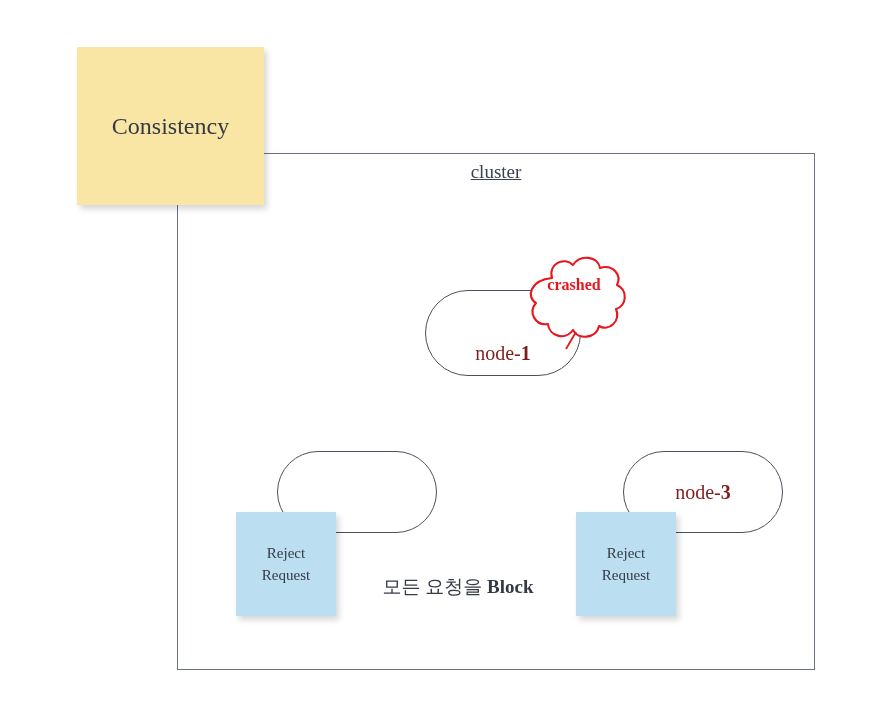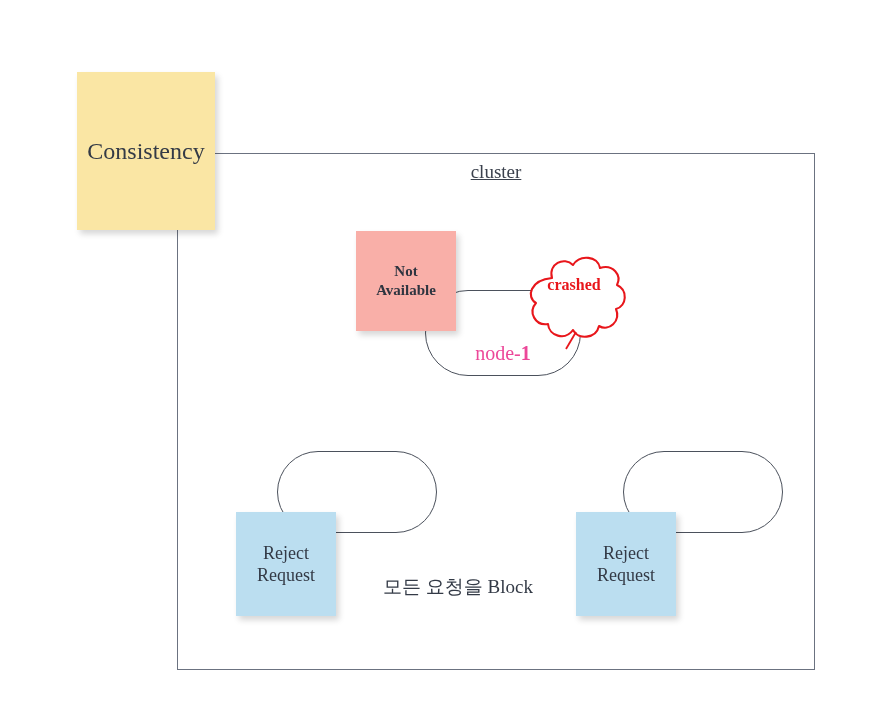--- a/index.html
+++ b/index.html
@@ -51,21 +51,21 @@
     z-index: 4;
   }
   .stadium-label {
     position: absolute;
     left: 0;
     right: 0;
     top: 50%;
     transform: translateY(-50%);
     text-align: center;
     font-size: 20px;
-    color: #ec4899;
+    color: #7f1d1d;
     z-index: 5;
   }
   .stadium-label b { font-weight: bold; }
 
   #node1-shape { left: 425px; top: 290px; width: 156px; height: 86px; }
   #node1-label { left: 425px; top: 290px; width: 156px; height: 86px;
                  z-index: 9; pointer-events: none; }
   #node1-label .stadium-label { transform: translateY(calc(-50% + 20px)); }
 
   #node2-shape { left: 277px; top: 451px; width: 160px; height: 82px; }
@@ -82,22 +82,22 @@
     display: flex;
     align-items: center;
     justify-content: center;
     text-align: center;
     box-shadow: 3px 4px 6px rgba(0,0,0,0.16);
     z-index: 7;
   }
 
   #consistency-note {
     left: 77px;
-    top: 72px;
-    width: 138px;
+    top: 47px;
+    width: 187px;
     height: 158px;
     background: #FAE6A4;
     font-size: 24px;
     color: #333a46;
     z-index: 10;
   }
 
   #not-available-note {
     left: 356px;
     top: 231px;
@@ -108,21 +108,21 @@
     font-weight: bold;
     color: #2f3540;
     line-height: 19px;
     z-index: 8;
   }
 
   .reject-note {
     width: 100px;
     height: 104px;
     background: #BBDEF0;
-    font-size: 18px;
+    font-size: 15px;
     color: #333a46;
     line-height: 22px;
     z-index: 8;
   }
   #reject-note-2 { left: 236px; top: 512px; }
   #reject-note-3 { left: 576px; top: 512px; }
 
   
   #crashed-cloud {
     left: 518px;
@@ -151,45 +151,42 @@
   #block-annotation {
     left: 358px;
     top: 574px;
     width: 200px;
     text-align: center;
     font-size: 19px;
     color: #333a46;
     z-index: 6;
     white-space: nowrap;
   }
-  #block-annotation b { font-weight: normal; }
+  #block-annotation b { font-weight: bold; }
 </style>
 </head>
 <body>
 
 <div id="canvas">
 
   <div class="abs" id="cluster-box"></div>
   <div class="abs" id="cluster-label">cluster</div>
 
   <div class="abs stadium" id="node1-shape"></div>
   <div class="abs" id="node1-label">
     <div class="stadium-label"><span>node-</span><b>1</b></div>
   </div>
 
   <div class="abs stadium" id="node2-shape"></div>
 
   <div class="abs stadium" id="node3-shape"></div>
-
-  <div class="abs sticky" id="not-available-note">
-    <div>
-      <span>Not</span><br>
-      <span>Available</span>
-    </div>
-  </div>
+  <div class="abs" id="node3-label">
+    <div class="stadium-label"><span>node-</span><b>3</b></div>
+  </div>
+
 
   <div class="abs sticky reject-note" id="reject-note-2">
     <div>
       <span>Reject</span><br>
       <span>Request</span>
     </div>
   </div>
 
   <div class="abs sticky reject-note" id="reject-note-3">
     <div>

